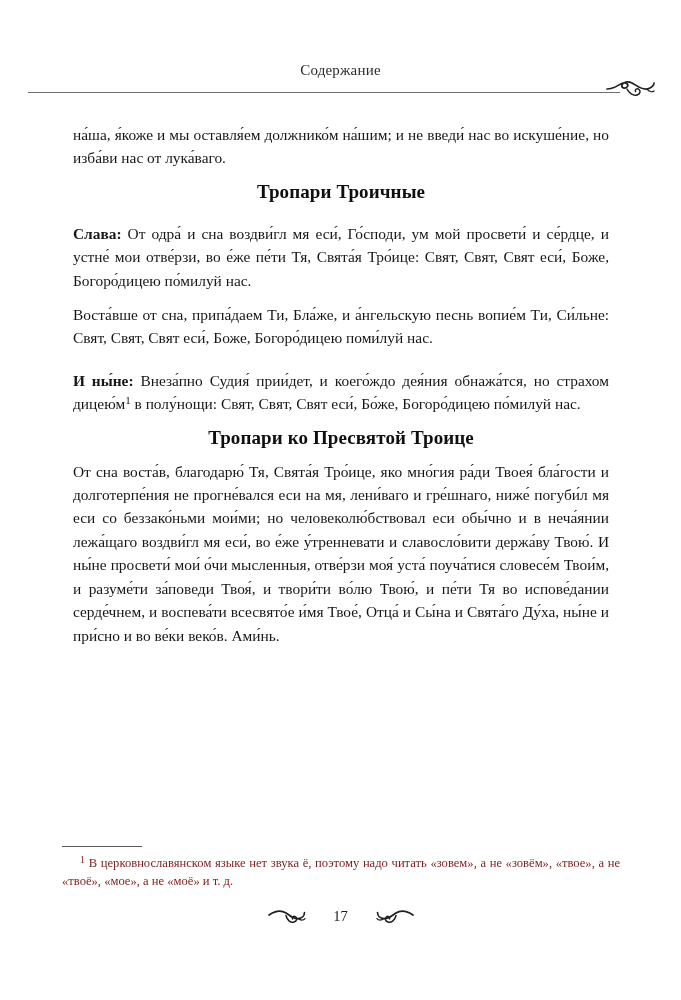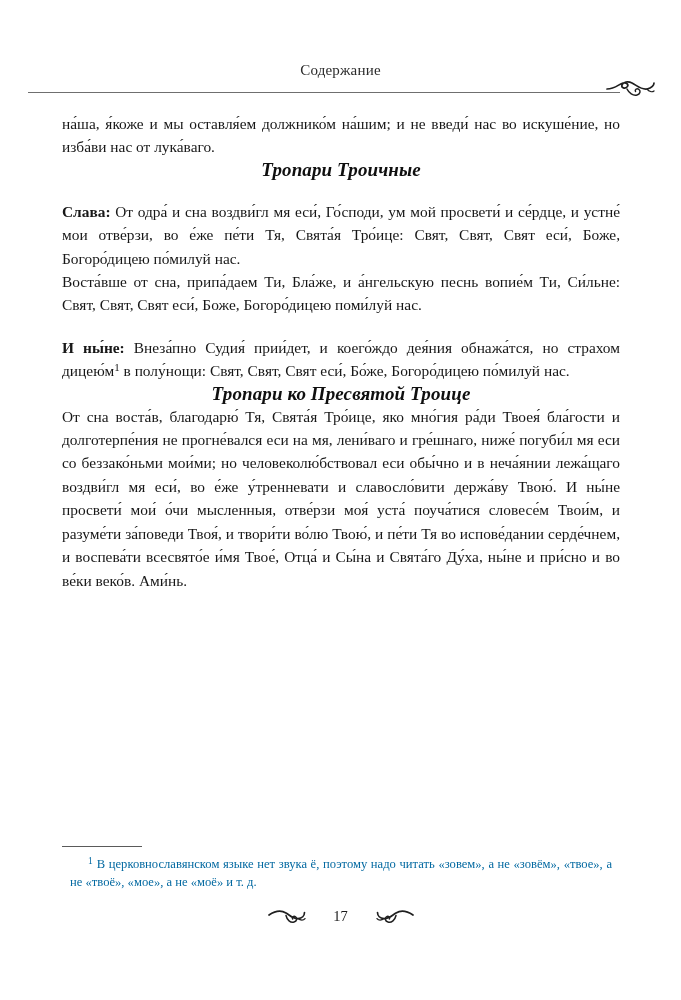--- a/index.html
+++ b/index.html
@@ -62,21 +62,21 @@
 
   
   .content {
     position: absolute;
     top: 112px;
     left: 62px;
     width: 558px;
   }
 
   p.body {
-    margin: 0;
+    margin: 11px;
     font-size: 15.4px;
     line-height: 23.4px;
     text-align: justify;
     text-justify: inter-word;
     hyphens: manual;
     color: #171717;
   }
 
   p.gap-sm { margin-top: 2px; }
   p.gap-md { margin-top: 19px; }
@@ -90,21 +90,20 @@
   .fn-ref {
     font-size: 11px;
     vertical-align: 0.42em;
     line-height: 0;
   }
 
   h2.section-title {
     margin: 0;
     font-size: 19px;
     font-weight: bold;
-    font-style: italic;
     text-align: center;
     color: #0f0f0f;
     letter-spacing: 0.1px;
   }
   .title-block-1 { margin-top: 32px; margin-bottom: 26px; }
   .title-block-2 { margin-top: 33px; margin-bottom: 26px; }
 
   
   .footnote {
     position: absolute;
@@ -112,25 +111,25 @@
     left: 62px;
     width: 558px;
   }
   .footnote-rule {
     width: 80px;
     height: 0;
     border-top: 1.3px solid #5a5a5a;
     margin-bottom: 7px;
   }
   .footnote-text {
-    margin: 8px;
+    margin: 0;
     font-size: 12.6px;
     line-height: 18.4px;
     text-align: justify;
-    color: #0369a1;
+    color: #7f1d1d;
     text-indent: 18px;
   }
   .footnote-text .fn-num {
     font-size: 9.5px;
     vertical-align: 0.45em;
     line-height: 0;
     margin-right: 4px;
   }
 
   

